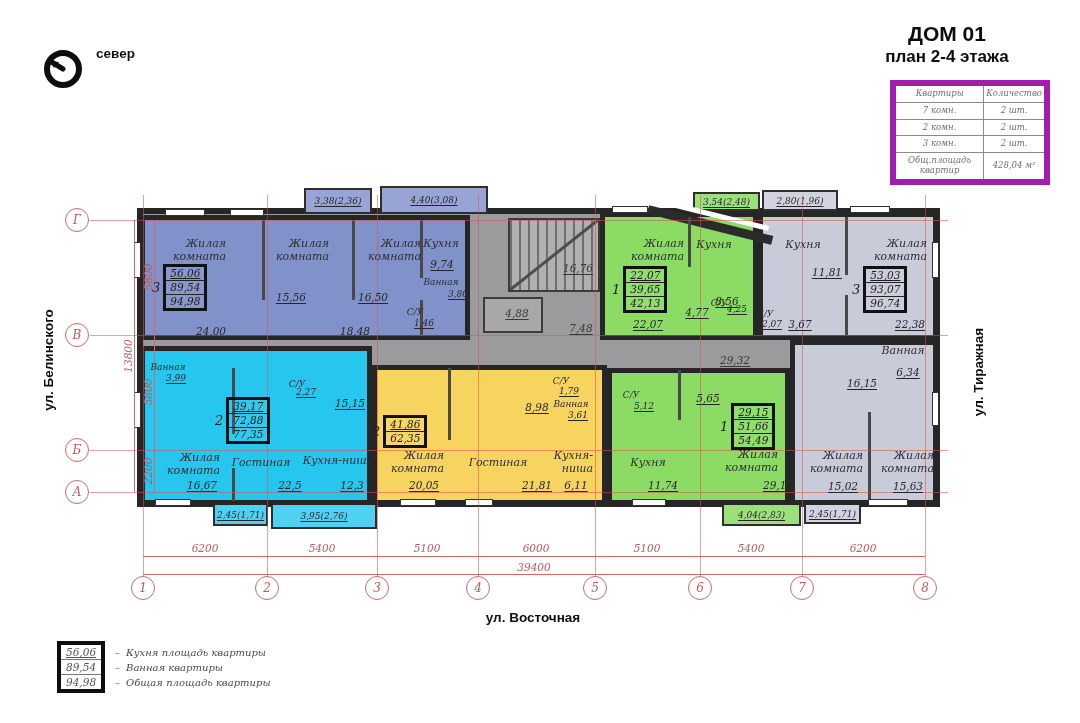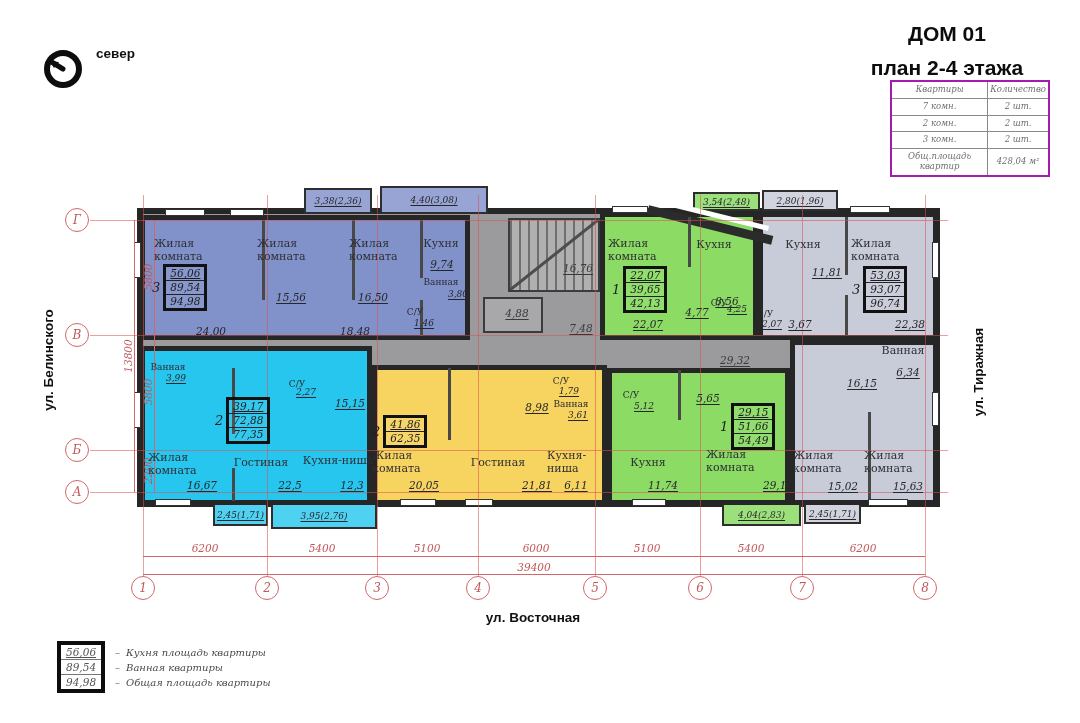--- a/index.html
+++ b/index.html
@@ -15,22 +15,22 @@
   .part{position:absolute;background:#484848;z-index:14;}
   .win{position:absolute;background:#fff;border:1px solid #333;box-sizing:border-box;z-index:16;}
   .stairs{position:absolute;left:508px;top:218px;width:92px;height:74px;z-index:13;
           background:repeating-linear-gradient(90deg,#6f6f6f 0 2px,#b0b0b0 2px 9px);
           border:2px solid #3b3b3b;box-sizing:border-box;}
   .stairs svg{position:absolute;left:0;top:0;width:100%;height:100%;}
   .lift{position:absolute;left:483px;top:297px;width:60px;height:36px;z-index:13;
         background:#a8a8aa;border:2px solid #3b3b3b;box-sizing:border-box;}
   .diag{position:absolute;z-index:13;}
   
-  .rl{position:absolute;transform:translate(-50%,-50%);text-align:left;z-index:50;
-      font-family:"DejaVu Serif",serif;font-size:11px;line-height:1.2;color:#2e2e33;}
+  .rl{position:absolute;transform:translate(-50%,-50%);text-align:right;z-index:50;
+      font-family:"DejaVu Serif",serif;font-style:italic;font-size:11px;line-height:1.2;color:#2e2e33;}
   .ar{position:absolute;transform:translate(-50%,-50%);z-index:50;white-space:nowrap;
       font-family:"DejaVu Serif",serif;font-style:italic;font-size:10.5px;color:#26262b;
       text-decoration:underline;text-underline-offset:2px;}
   .sm{font-size:9px;}
   .statw{position:absolute;z-index:52;display:flex;align-items:center;gap:3px;}
   .aptnum{font-family:"DejaVu Serif",serif;font-style:italic;font-size:13px;color:#222;}
   .statbox{border:3px solid #111;background:rgba(255,255,255,0.06);}
   .statrow{font-family:"DejaVu Serif",serif;font-style:italic;font-size:10.5px;color:#1d1d1d;
            padding:0 4px;text-align:center;border-bottom:1px solid #222;line-height:13px;}
   .statrow:last-child{border-bottom:none;}
@@ -42,22 +42,22 @@
   .dim{position:absolute;transform:translate(-50%,-50%);z-index:45;white-space:nowrap;
        font-family:"DejaVu Serif",serif;font-style:italic;font-size:10.5px;color:#c2575a;}
   .dimv{transform:translate(-50%,-50%) rotate(-90deg);}
   .gc{position:absolute;width:24px;height:24px;border-radius:50%;border:1.4px solid #d2676a;
       background:#fff;color:#c2575a;display:flex;align-items:center;justify-content:center;
       font-family:"DejaVu Serif",serif;font-style:italic;font-size:12px;z-index:45;
       transform:translate(-50%,-50%);box-sizing:border-box;}
   
   .titleblock{position:absolute;right:18px;top:22px;width:230px;text-align:center;color:#0d0d0d;z-index:60;}
   .t1{font-size:21px;font-weight:bold;}
-  .t2{font-size:21px;font-weight:bold;margin-top:10px;}
-  .itable{position:absolute;right:30px;top:80px;width:160px;border:2px solid #a21caf;
+  .t2{font-size:17px;font-weight:bold;margin-top:1px;}
+  .itable{position:absolute;right:30px;top:80px;width:160px;border:6px solid #a21caf;
           border-collapse:collapse;z-index:60;background:#fff;}
   .itable td{border:1px solid #8a8a8a;font-family:"DejaVu Serif",serif;font-style:italic;
              font-size:8.5px;color:#6e6e6e;text-align:center;padding:3px 2px;line-height:1.15;}
   .street{position:absolute;font-weight:bold;font-size:13.5px;color:#101010;z-index:60;white-space:nowrap;}
   .vert{transform:translate(-50%,-50%) rotate(-90deg);}
   .compass{position:absolute;left:40px;top:46px;display:flex;align-items:flex-start;gap:10px;z-index:60;}
   .compass .lbl{font-size:13.5px;font-weight:bold;color:#111;}
   .legend{position:absolute;left:57px;top:641px;display:flex;align-items:center;gap:10px;z-index:60;}
   .lgbox{border:4px solid #0d0d0d;background:#fff;}
   .lgval{font-family:"DejaVu Serif",serif;font-style:italic;font-size:10.5px;color:#555;

